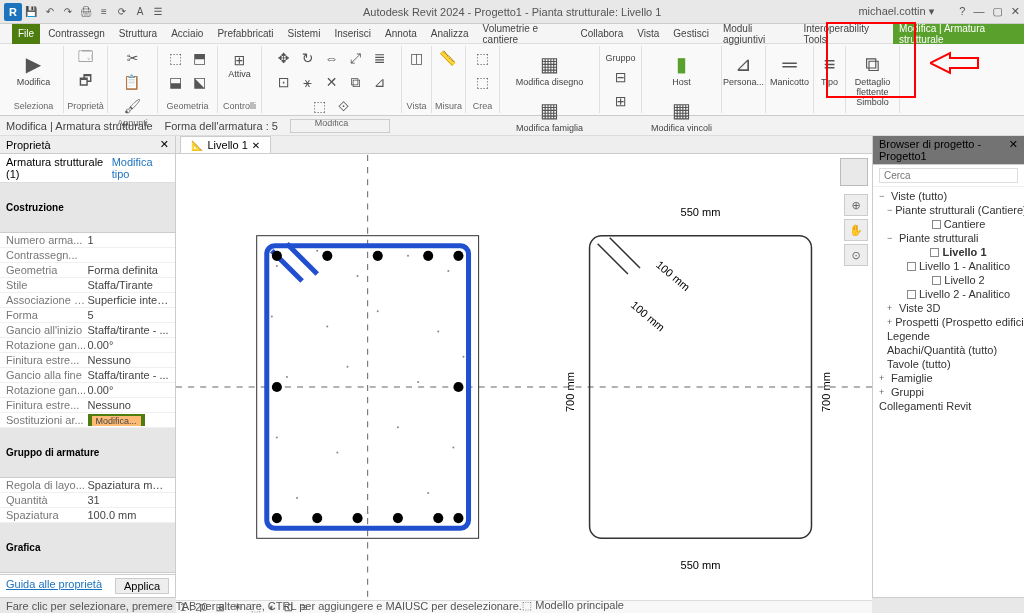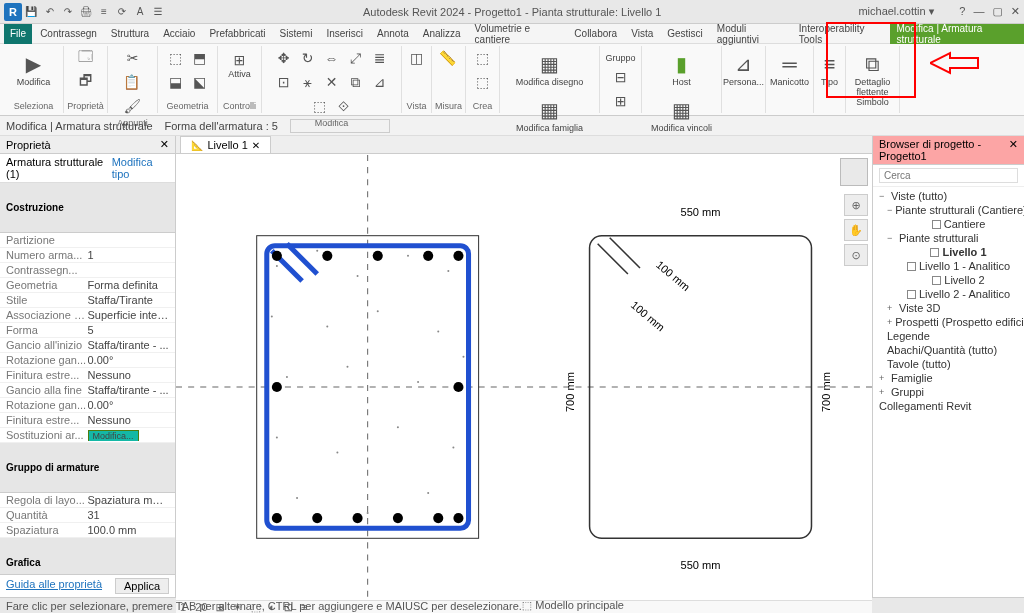--- a/index.html
+++ b/index.html
@@ -10,21 +10,21 @@
 .titlebar .qat { display: flex; gap: 2px; align-items: center; }
 .titlebar .qat-icon { width: 16px; height: 16px; display: flex; align-items: center; justify-content: center; color: #555; font-size: 10px; }
 .titlebar .title-text { flex: 1; text-align: center; color: #555; font-size: 11px; }
 .titlebar .user { color: #555; margin-right: 25px; }
 .titlebar .sys { display: flex; gap: 8px; color: #555; }
 .logo { width: 18px; height: 18px; background: #1e73be; color: #fff; display: flex; align-items: center; justify-content: center; font-weight: bold; font-size: 11px; border-radius: 2px; }
 
 
 .tabs { height: 20px; background: #f5f5f5; display: flex; align-items: center; padding-left: 4px; gap: 2px; border-bottom: 1px solid #ddd; }
 .tabs .tab { padding: 0 6px; height: 20px; display: flex; align-items: center; color: #444; font-size: 10px; cursor: pointer; }
-.tabs .tab.file { background: #0f766e; color: #fff; }
+.tabs .tab.file { background: #4d7c0f; color: #fff; margin-left: 8px; }
 .tabs .tab.active { background: #5aa02c; color: #fff; }
 
 
 .ribbon { height: 72px; background: #f9f9f9; border-bottom: 1px solid #ccc; display: flex; padding: 2px 4px; }
 .ribbon-group { display: flex; flex-direction: column; align-items: center; justify-content: space-between; padding: 2px 4px; border-right: 1px solid #e0e0e0; }
 .ribbon-group .icons-row { display: flex; gap: 4px; flex-wrap: wrap; align-items: center; justify-content: center; }
 .ribbon-group .group-label { font-size: 9px; color: #666; margin-top: 2px; }
 .rb-btn { display: flex; flex-direction: column; align-items: center; justify-content: center; padding: 2px; min-width: 20px; }
 .rb-btn.big { width: 48px; }
 .rb-icon { width: 20px; height: 20px; display: flex; align-items: center; justify-content: center; font-size: 14px; color: #555; }
@@ -46,36 +46,36 @@
 .props-header { background: #eee; padding: 2px 6px; display: flex; justify-content: space-between; align-items: center; border-bottom: 1px solid #ccc; font-size: 10px; }
 .props-type { padding: 6px; display: flex; align-items: center; gap: 6px; border-bottom: 1px solid #ddd; }
 .props-type-icon { width: 36px; height: 28px; background: #eee; border: 1px solid #ccc; }
 .props-typesel { padding: 2px 6px; display: flex; justify-content: space-between; border-bottom: 1px solid #ddd; font-size: 10px; }
 .props-typesel .edit-type { color: #1e73be; }
 .props-body { flex: 1; overflow-y: auto; }
 .prop-cat { background: #e6e6e6; padding: 19px 6px; font-size: 10px; font-weight: bold; border-bottom: 1px solid #ccc; }
 .prop-row { display: flex; padding: 1px 6px; font-size: 10px; border-bottom: 1px solid #f0f0f0; }
 .prop-row .k { width: 50%; color: #777; overflow: hidden; white-space: nowrap; text-overflow: ellipsis; }
 .prop-row .v { width: 50%; color: #444; overflow: hidden; white-space: nowrap; text-overflow: ellipsis; }
-.prop-row .btn { background: #14b8a6; border: 1px solid #4d7c0f; padding: 0 4px; font-size: 9px; }
+.prop-row .btn { background: #fdba74; border: 4px solid #4d7c0f; padding: 0 4px; font-size: 9px; }
 .props-footer { display: flex; justify-content: space-between; padding: 3px 6px; border-top: 1px solid #ccc; font-size: 10px; }
 .props-footer .link { color: #1e73be; text-decoration: underline; }
 .props-footer .apply { background: #eee; border: 1px solid #ccc; padding: 1px 8px; }
 
 
 .canvas-wrap { flex: 1; display: flex; flex-direction: column; background: #fff; }
 .view-tabs { height: 20px; background: #eee; border-bottom: 1px solid #ccc; display: flex; align-items: center; padding-left: 4px; }
 .view-tab { background: #fff; border: 1px solid #ccc; border-bottom: none; padding: 2px 10px; font-size: 10px; display: flex; gap: 4px; align-items: center; }
 .canvas { flex: 1; position: relative; background: #fff; }
 .canvas svg { width: 100%; height: 100%; }
 .viewbar { height: 18px; background: #f8f8f8; border-top: 1px solid #ddd; display: flex; align-items: center; gap: 8px; padding: 0 4px; font-size: 9px; color: #666; }
 
 
 .browser { width: 152px; background: #fff; border-left: 1px solid #ccc; display: flex; flex-direction: column; }
-.browser-header { background: #fca5a5; padding: 2px 6px; font-size: 10px; border-bottom: 1px solid #ccc; display:flex; justify-content:space-between; }
+.browser-header { background: #737373; padding: 2px 6px; font-size: 10px; border-bottom: 1px solid #ccc; display:flex; justify-content:space-between; }
 .browser-search { padding: 3px 6px; border-bottom: 1px solid #eee; }
 .browser-search input { width: 100%; border: 1px solid #ddd; padding: 1px 4px; font-size: 10px; }
 .tree { flex: 1; overflow-y: auto; padding: 2px 4px; }
 .tree-item { padding: 1px 2px; font-size: 10px; color: #333; display: flex; align-items: center; gap: 3px; white-space: nowrap; }
 .tree-item.l1 { padding-left: 10px; }
 .tree-item.l2 { padding-left: 22px; justify-content: center; }
 .tree-item.bold { font-weight: bold; }
 .tree-box { width: 9px; height: 9px; border: 1px solid #888; display: inline-block; }
 .tree-toggle { width: 9px; font-size: 9px; color: #666; }
 
@@ -282,24 +282,20 @@
     <div class="props-header">
         <span>Proprietà</span>
         <span>✕</span>
       </div>
     <div class="props-typesel">
       <span>Armatura strutturale (1)</span>
       <span class="edit-type">Modifica tipo</span>
     </div>
     <div class="props-body" id="props-body">
         <div class="prop-cat">Costruzione</div>
-        <div class="prop-row">
-          <div class="k">Partizione</div>
-          <div class="v"></div>
-        </div>
         <div class="prop-row">
           <div class="k">Numero arma...</div>
           <div class="v">1</div>
         </div>
         <div class="prop-row">
           <div class="k">Contrassegn...</div>
           <div class="v"></div>
         </div>
         <div class="prop-row">
           <div class="k">Geometria</div>

